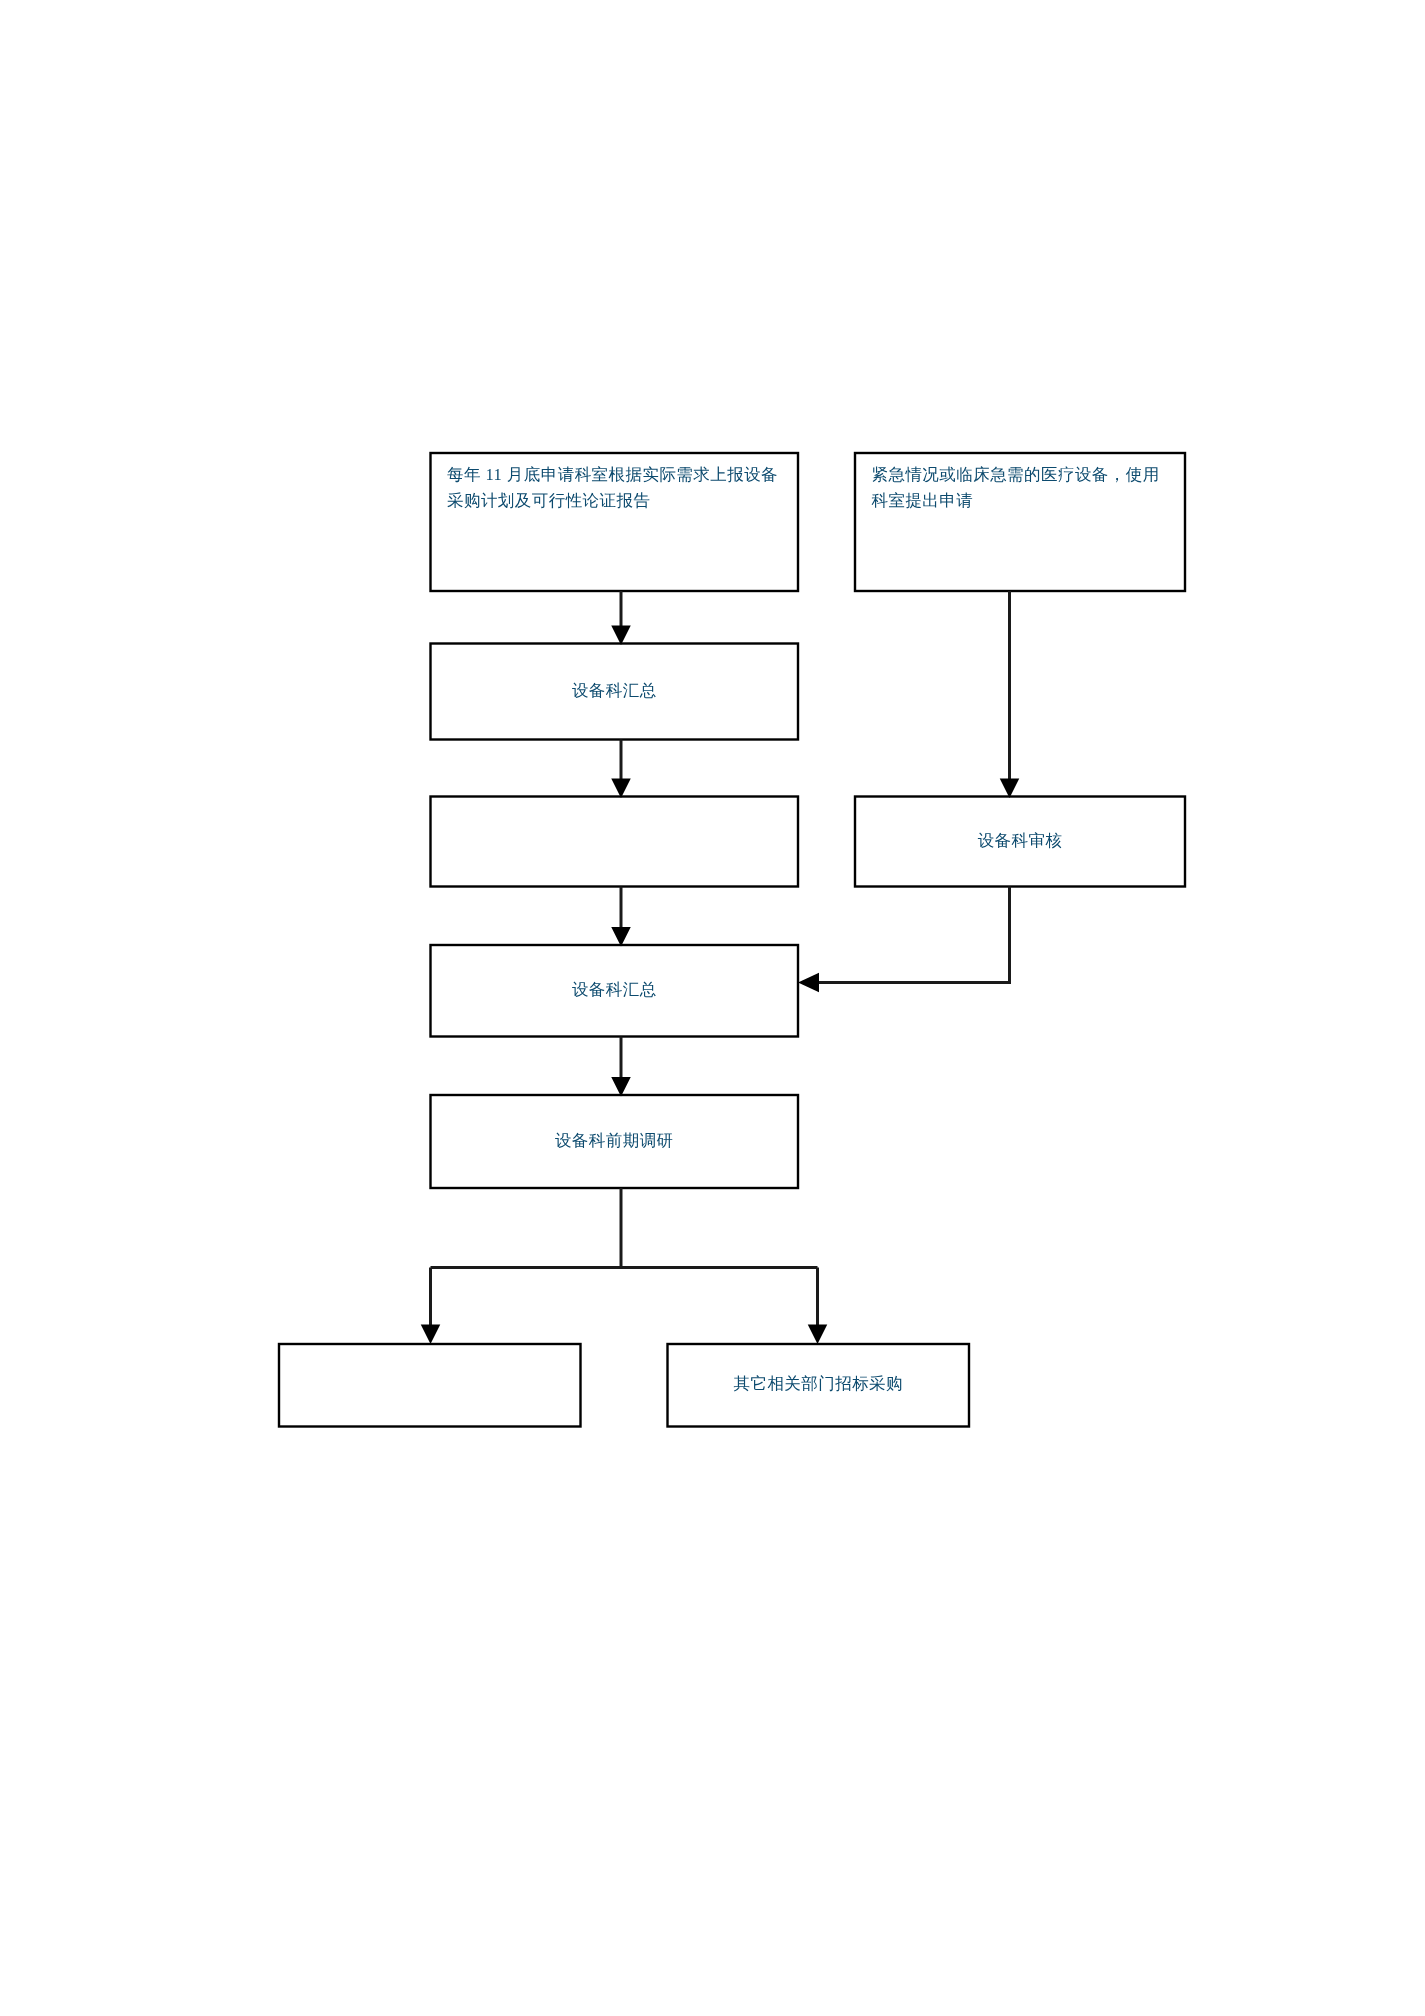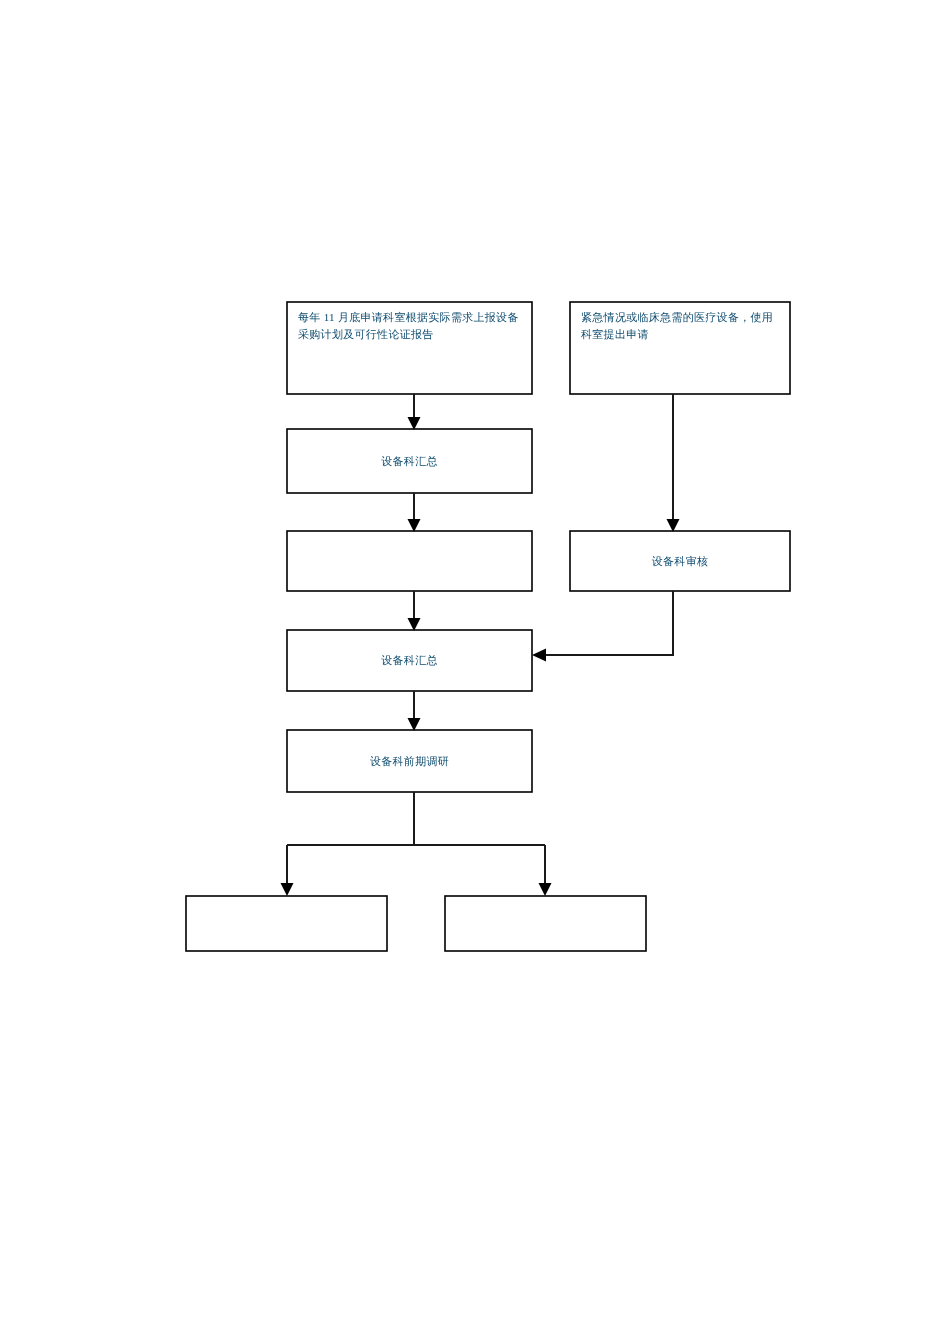--- a/index.html
+++ b/index.html
@@ -136,14 +136,15 @@
   <div class="node-text center" style="left:287px; top:429px; width:245px; height:64px;">设备科汇总</div>
 
 
   <div class="node-text center" style="left:570px; top:531px; width:220px; height:60px;font-family:Liberation Serif, serif;">设备科审核</div>
 
   <div class="node-text center" style="left:287px; top:630px; width:245px; height:61px;">设备科汇总</div>
 
   <div class="node-text center" style="left:287px; top:730px; width:245px; height:62px;">设备科前期调研</div>
 
 
+  <div class="node-text center" style="left:445px; top:896px; width:201px; height:55px;">其它相关部门招标采购</div>
 
 </div>
 
 </body></html>

